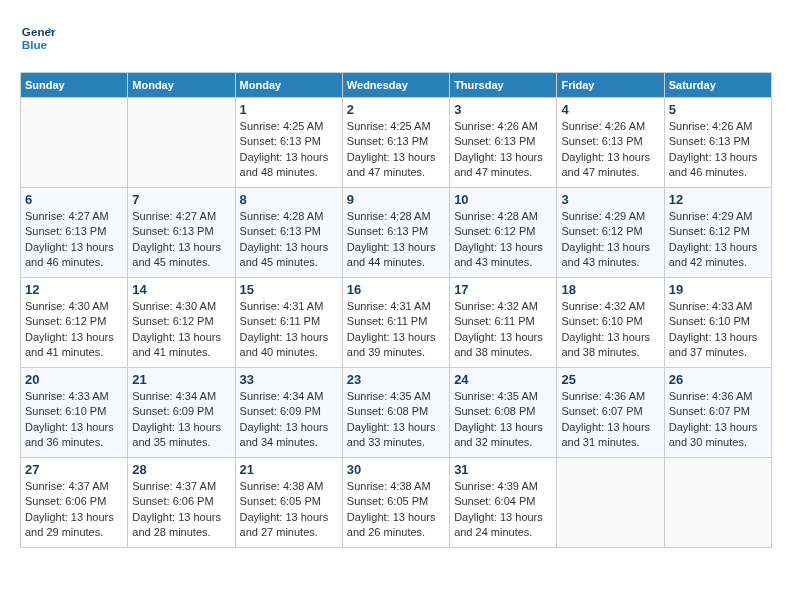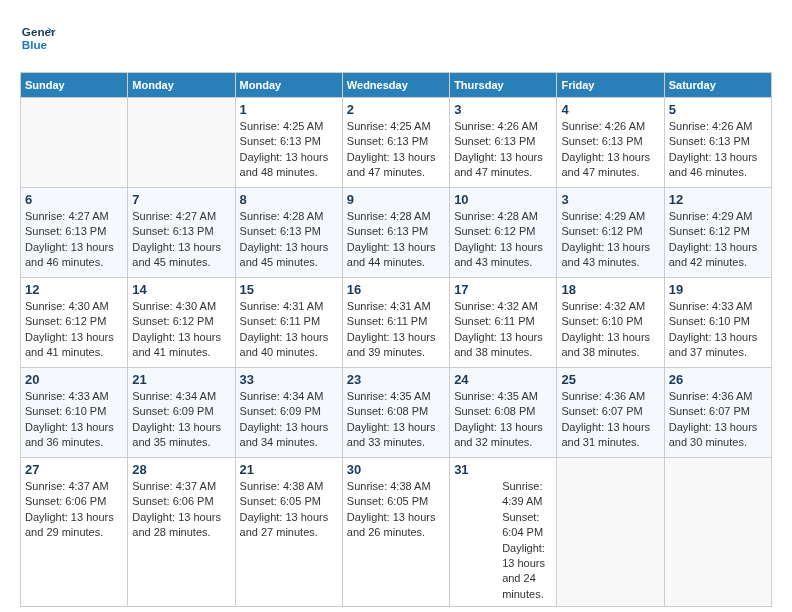--- a/index.html
+++ b/index.html
@@ -297,21 +297,21 @@
 Daylight: 13 hours and 27 minutes.</div>
         </td>
         <td>
           <span class="day-num">30</span>
           <div class="day-detail" style="white-space: pre-line;">Sunrise: 4:38 AM
 Sunset: 6:05 PM
 Daylight: 13 hours and 26 minutes.</div>
         </td>
         <td>
           <span class="day-num">31</span>
-          <div class="day-detail" style="white-space: pre-line; margin-left: 48px;">Sunrise: 4:39 AM
+          <div class="day-detail" style="white-space: pre-line;">Sunrise: 4:39 AM
 Sunset: 6:04 PM
 Daylight: 13 hours and 24 minutes.</div>
         </td>
         <td class="empty"></td>
         <td class="empty"></td>
       </tr>
     </tbody>
 </table>
 
 </body></html>

